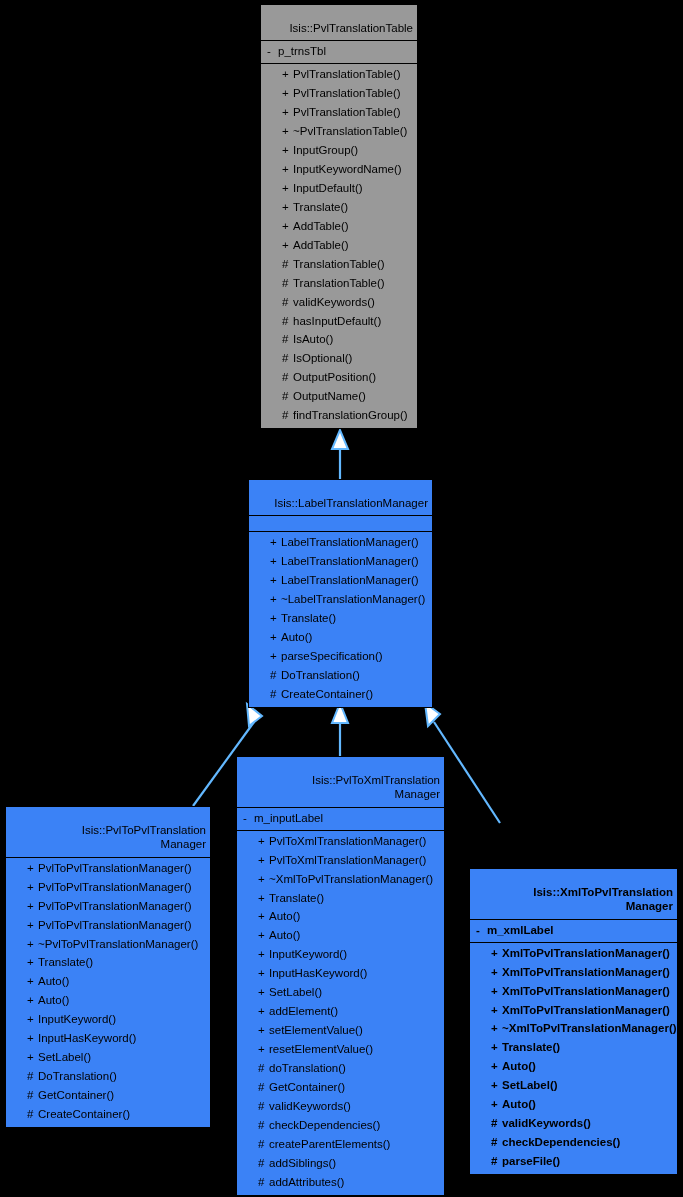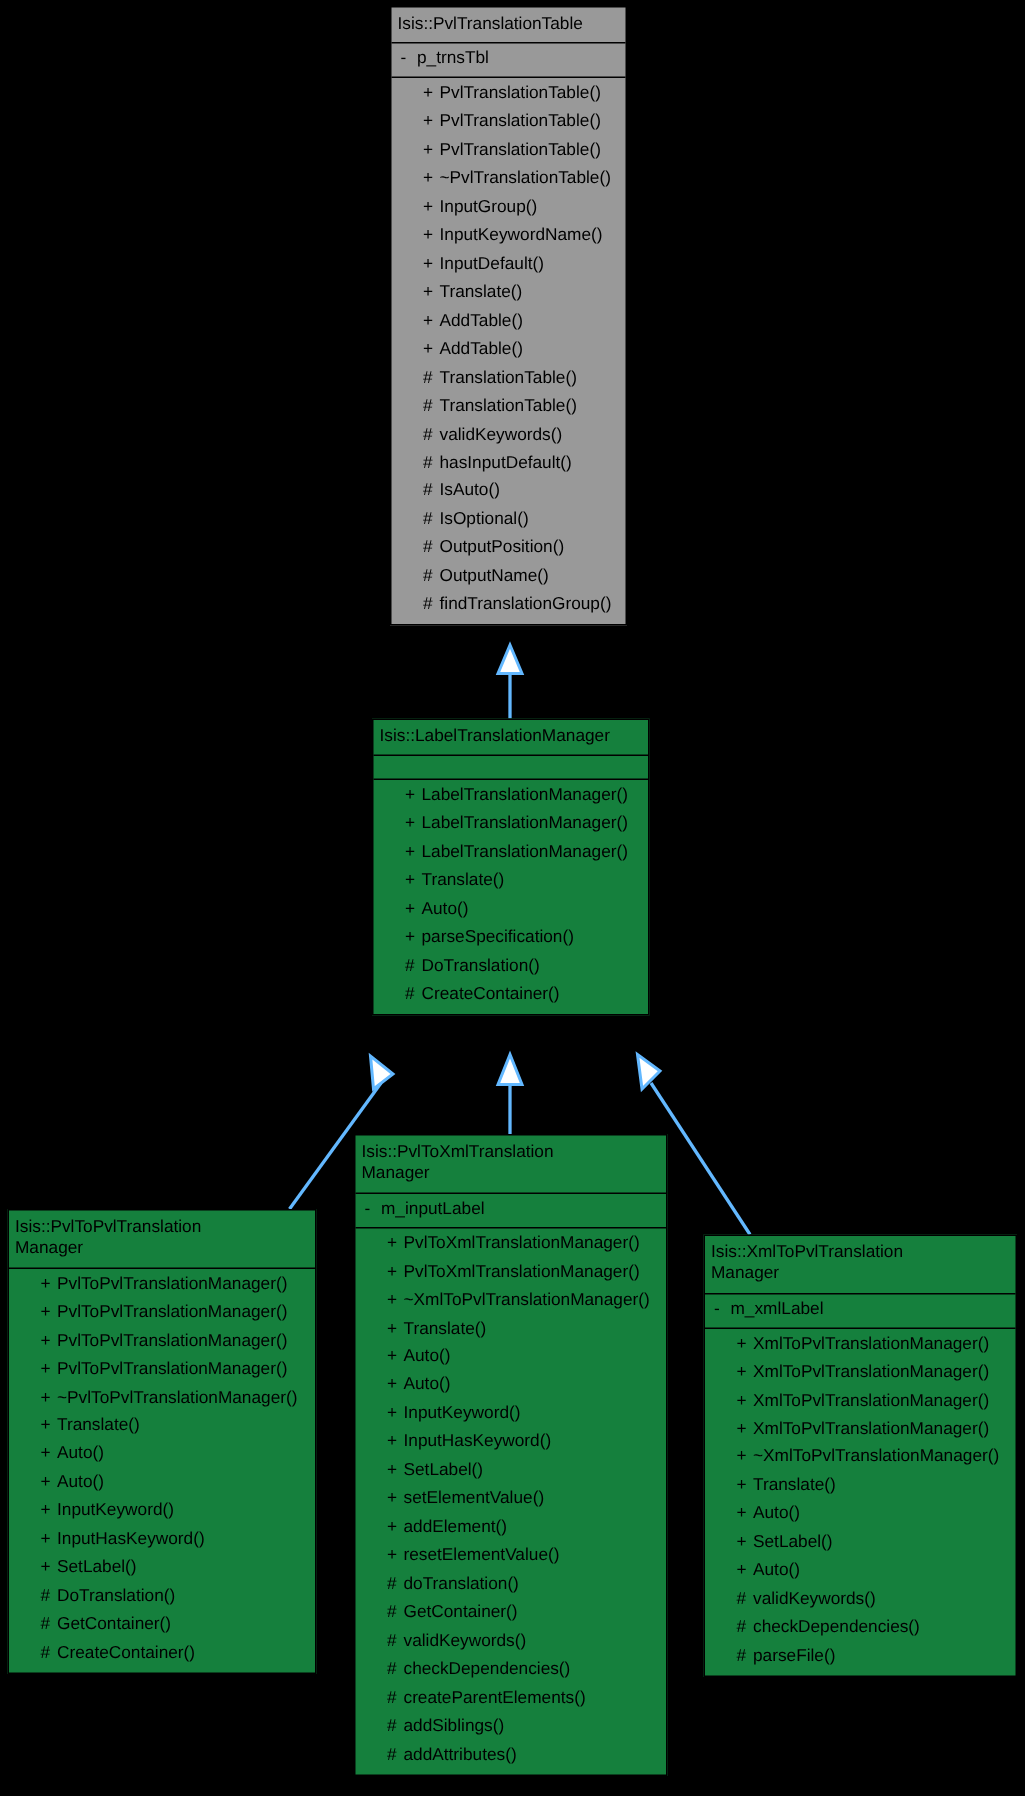--- a/index.html
+++ b/index.html
@@ -24,34 +24,34 @@
     position: absolute;
     left: 0; top: 0;
     width: 683px;
     height: 1197px;
     pointer-events: none;
   }
   .uml-box {
     position: absolute;
     box-sizing: border-box;
     border: 1px solid #000000;
-    background: #15803d;
+    background: #3b82f6;
     font-size: 11.5px;
     line-height: 1.0;
     color: #000000;
     z-index: 2;
   }
   .uml-box.gray {
     background: #999999;
     border: 1px solid #000000;
   }
   .uml-title {
     box-sizing: border-box;
-    text-align: left;
-    padding: 4px 4px 5px 4px;
+    text-align: right;
+    padding: 16px 4px 5px 4px;
     border-bottom: 1px solid #000000;
     font-size: 11.5px;
     white-space: pre-line;
     line-height: 1.25;
   }
   .uml-attrs {
     box-sizing: border-box;
     border-bottom: 1px solid #000000;
     padding: 1px 0 2px 0;
     min-height: 16px;
@@ -123,20 +123,21 @@
       </div>
   </div>
 
   <div class="uml-box" id="box-label" style="left:248px; top:479px; width:185px;">
     <div class="uml-title">Isis::LabelTranslationManager</div>
     <div class="uml-attrs empty-compartment"></div>
     <div class="uml-ops">
         <span class="member"><span class="vis">+</span><span>LabelTranslationManager()</span></span>
         <span class="member"><span class="vis">+</span><span>LabelTranslationManager()</span></span>
         <span class="member"><span class="vis">+</span><span>LabelTranslationManager()</span></span>
+        <span class="member"><span class="vis">+</span><span>~LabelTranslationManager()</span></span>
         <span class="member"><span class="vis">+</span><span>Translate()</span></span>
         <span class="member"><span class="vis">+</span><span>Auto()</span></span>
         <span class="member"><span class="vis">+</span><span>parseSpecification()</span></span>
         <span class="member"><span class="vis">#</span><span>DoTranslation()</span></span>
         <span class="member"><span class="vis">#</span><span>CreateContainer()</span></span>
       </div>
   </div>
 
   <div class="uml-box" id="box-pvlpvl" style="left:5px; top:806px; width:206px;">
     <div class="uml-title">Isis::PvlToPvlTranslation
@@ -168,34 +169,34 @@
     <div class="uml-ops">
         <span class="member"><span class="vis">+</span><span>PvlToXmlTranslationManager()</span></span>
         <span class="member"><span class="vis">+</span><span>PvlToXmlTranslationManager()</span></span>
         <span class="member"><span class="vis">+</span><span>~XmlToPvlTranslationManager()</span></span>
         <span class="member"><span class="vis">+</span><span>Translate()</span></span>
         <span class="member"><span class="vis">+</span><span>Auto()</span></span>
         <span class="member"><span class="vis">+</span><span>Auto()</span></span>
         <span class="member"><span class="vis">+</span><span>InputKeyword()</span></span>
         <span class="member"><span class="vis">+</span><span>InputHasKeyword()</span></span>
         <span class="member"><span class="vis">+</span><span>SetLabel()</span></span>
+        <span class="member"><span class="vis">+</span><span>addElement()</span></span>
         <span class="member"><span class="vis">+</span><span>setElementValue()</span></span>
-        <span class="member"><span class="vis">+</span><span>addElement()</span></span>
         <span class="member"><span class="vis">+</span><span>resetElementValue()</span></span>
         <span class="member"><span class="vis">#</span><span>doTranslation()</span></span>
         <span class="member"><span class="vis">#</span><span>GetContainer()</span></span>
         <span class="member"><span class="vis">#</span><span>validKeywords()</span></span>
         <span class="member"><span class="vis">#</span><span>checkDependencies()</span></span>
         <span class="member"><span class="vis">#</span><span>createParentElements()</span></span>
         <span class="member"><span class="vis">#</span><span>addSiblings()</span></span>
         <span class="member"><span class="vis">#</span><span>addAttributes()</span></span>
       </div>
   </div>
 
-  <div class="uml-box" id="box-xmlpvl" style="left:469px; top:823px; width:209px;">
+  <div class="uml-box" id="box-xmlpvl" style="left:469px; top:868px; width:209px;font-weight:bold;">
     <div class="uml-title">Isis::XmlToPvlTranslation
 Manager</div>
     <div class="uml-attrs">
         <span class="member"><span class="vis">-</span><span>m_xmlLabel</span></span>
       </div>
     <div class="uml-ops">
         <span class="member"><span class="vis">+</span><span>XmlToPvlTranslationManager()</span></span>
         <span class="member"><span class="vis">+</span><span>XmlToPvlTranslationManager()</span></span>
         <span class="member"><span class="vis">+</span><span>XmlToPvlTranslationManager()</span></span>
         <span class="member"><span class="vis">+</span><span>XmlToPvlTranslationManager()</span></span>

